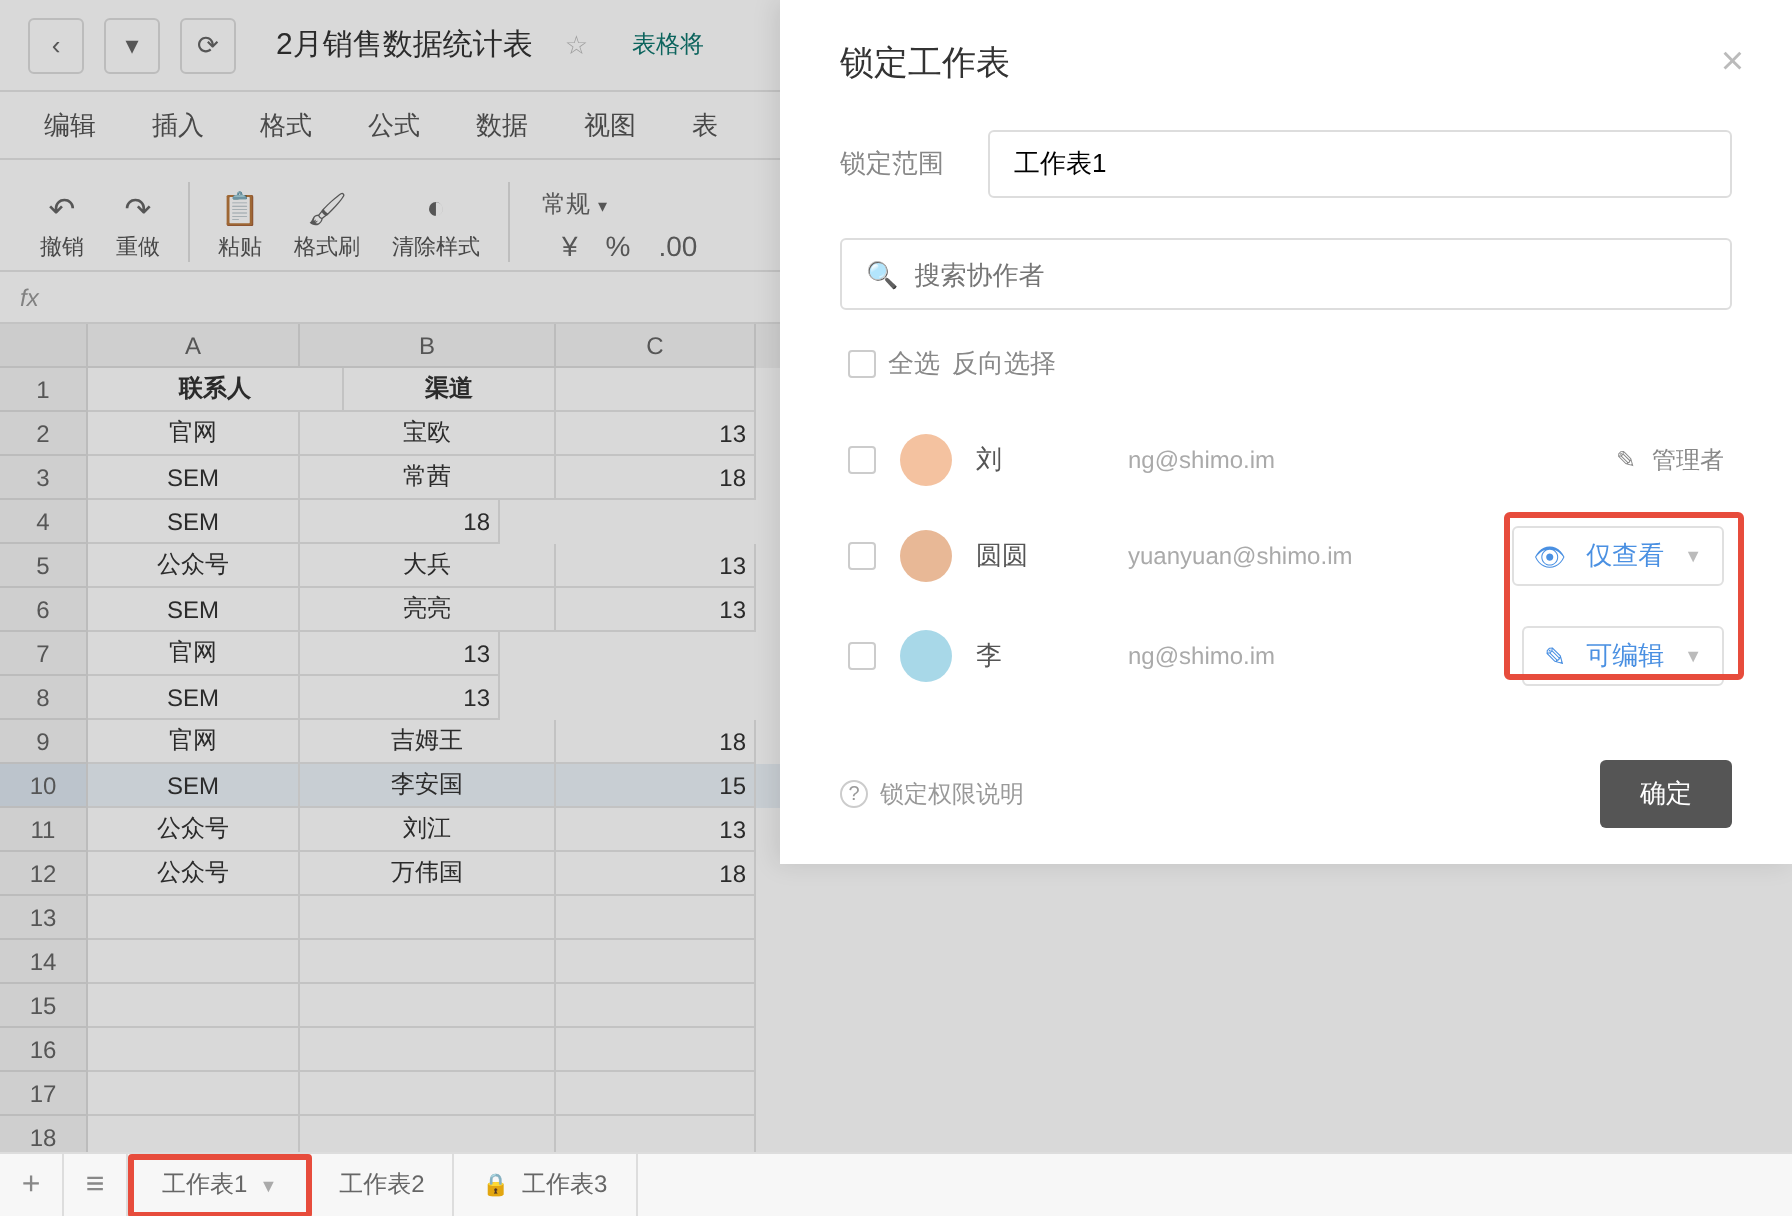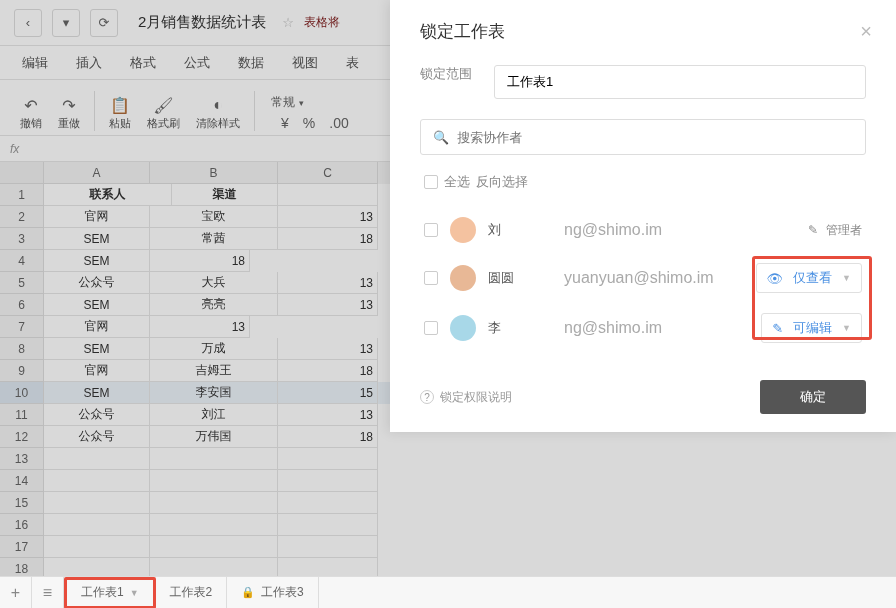--- a/index.html
+++ b/index.html
@@ -31,50 +31,50 @@
 .cell.hdr{font-weight:700}
 .tabs{position:absolute;bottom:0;left:0;right:0;height:32px;border-top:1px solid #ddd;display:flex;align-items:center;background:#f7f7f7;z-index:6}
 .tab-btn{width:32px;height:32px;display:flex;align-items:center;justify-content:center;color:#888;font-size:16px;border-right:1px solid #ddd}
 .tab{height:32px;padding:0 14px;display:flex;align-items:center;gap:6px;border-right:1px solid #ddd;background:#f7f7f7;font-size:12px;color:#666}
 .tab.active{border:3px solid #e74c3c;border-radius:2px}
 .tab .dd{color:#aaa;font-size:9px}
 .lock-ic{font-size:11px}
 .dialog{position:absolute;top:0;right:0;width:506px;height:432px;background:#fff;z-index:10;box-shadow:-2px 0 12px rgba(0,0,0,.1);padding:20px 30px}
 .dlg-title{font-size:17px;color:#333;margin-bottom:22px}
 .close{position:absolute;top:20px;right:24px;color:#bbb;font-size:20px;cursor:pointer}
-.range-row{display:flex;margin-bottom:20px;font-size:13px}
+.range-row{display:flex;align-items:center;margin-bottom:20px;font-size:13px}
 .range-lbl{color:#888;width:74px}
 .range-inp{flex:1;height:34px;border:1px solid #ddd;border-radius:3px;padding:0 12px;font-size:13px}
 .search{height:36px;border:1px solid #ddd;border-radius:3px;display:flex;align-items:center;padding:0 12px;gap:8px;margin-bottom:14px}
 .search input{border:0;outline:0;flex:1;font-size:13px}
 .sel-row{display:flex;align-items:center;gap:6px;padding:4px 4px 16px;font-size:13px;color:#888}
 .sel-row .cb{width:14px;height:14px;border:1px solid #ccc;border-radius:2px}
 .user{display:flex;align-items:center;padding:10px 4px;gap:12px;font-size:13px}
 .user .cb{width:14px;height:14px;border:1px solid #ccc;border-radius:2px;flex-shrink:0}
 .avatar{width:26px;height:26px;border-radius:50%;flex-shrink:0}
 .uname{width:64px;color:#555}
-.email{flex:1;color:#aaa;font-size:16px}
+.email{flex:1;color:#aaa;font-size:12px}
 .perm{display:flex;align-items:center;gap:8px;color:#888;font-size:12px}
 .perm-box{display:flex;align-items:center;gap:10px;border:1px solid #e0e0e0;border-radius:3px;height:30px;padding:0 10px;color:#4a90e2;min-width:90px}
 .perm-box .dd{color:#bbb;font-size:9px;margin-left:auto}
 .perm-highlight{position:absolute;right:24px;top:256px;width:120px;height:84px;border:3px solid #e74c3c;border-radius:3px;pointer-events:none}
 .footer{position:absolute;bottom:18px;left:30px;right:30px;display:flex;align-items:center;justify-content:space-between}
 .help{color:#999;font-size:12px;display:flex;align-items:center;gap:6px}
-.confirm{background:#555;color:#fff;border:0;height:34px;padding:0 40px;border-radius:3px;font-size:13px}
+.confirm{background:#555;color:#fff;border:0;height:34px;padding:0 20px;border-radius:3px;font-size:13px}
 </style>
 </head>
 <body>
 
 <div class="topbar">
   <div class="nav-btn">‹</div>
   <div class="nav-btn">▾</div>
   <div class="nav-btn">⟳</div>
   <div class="title">2月销售数据统计表</div>
   <div class="star">☆</div>
-  <div style="color:#7f1d1d;font-size:12px">表格将</div>
+  <div style="color:#0f766e;margin-left:12px;font-size:12px">表格将</div>
 </div>
 
 <div class="menubar">
   <span>编辑</span>
   <span>插入</span>
   <span>格式</span>
   <span>公式</span>
   <span>数据</span>
   <span>视图</span>
   <span>表</span>
@@ -175,21 +175,20 @@
           <div class="cell colA">SEM</div>
           <div class="cell colB">亮亮</div>
           <div class="cell colC" style="justify-content:flex-end;padding-right:4px">13</div>
         </div>
         <div class="row">
           <div class="cell colA">官网</div>
           <div class="cell colC" style="justify-content:flex-end;padding-right:4px">13</div>
         </div>
         <div class="row">
           <div class="cell colA">SEM</div>
-          <div class="cell colB">万成</div>
           <div class="cell colC" style="justify-content:flex-end;padding-right:4px">13</div>
         </div>
         <div class="row">
           <div class="cell colA">官网</div>
           <div class="cell colB">吉姆王</div>
           <div class="cell colC" style="justify-content:flex-end;padding-right:4px">18</div>
         </div>
         <div class="row sel">
           <div class="cell colA">SEM</div>
           <div class="cell colB">李安国</div>

